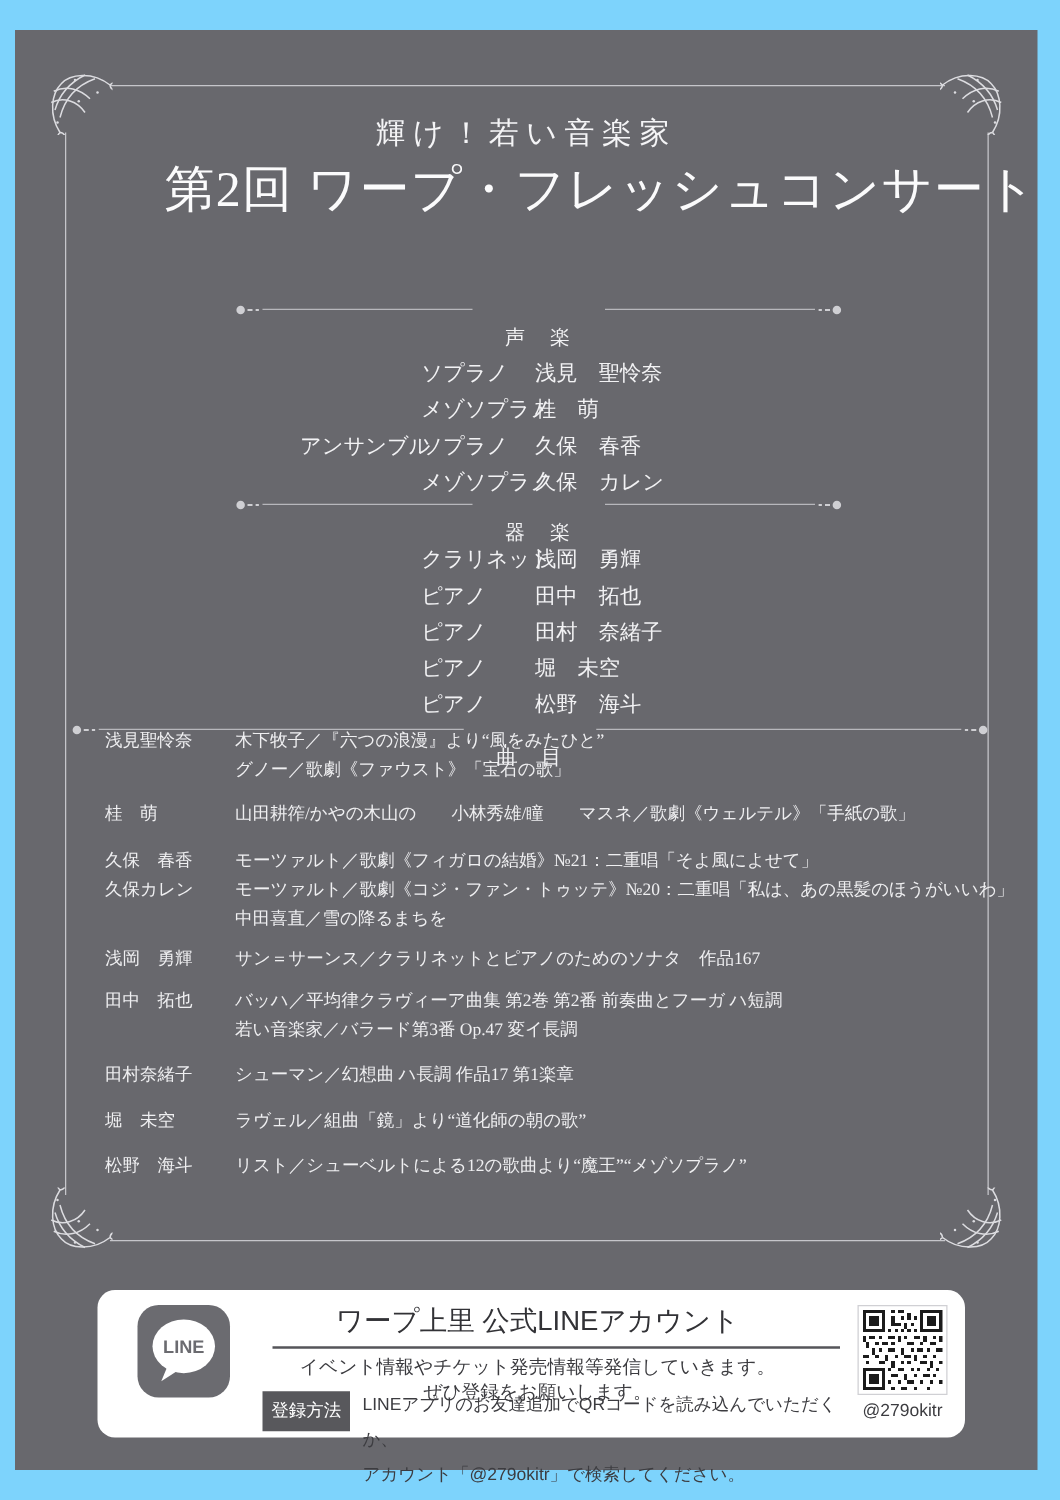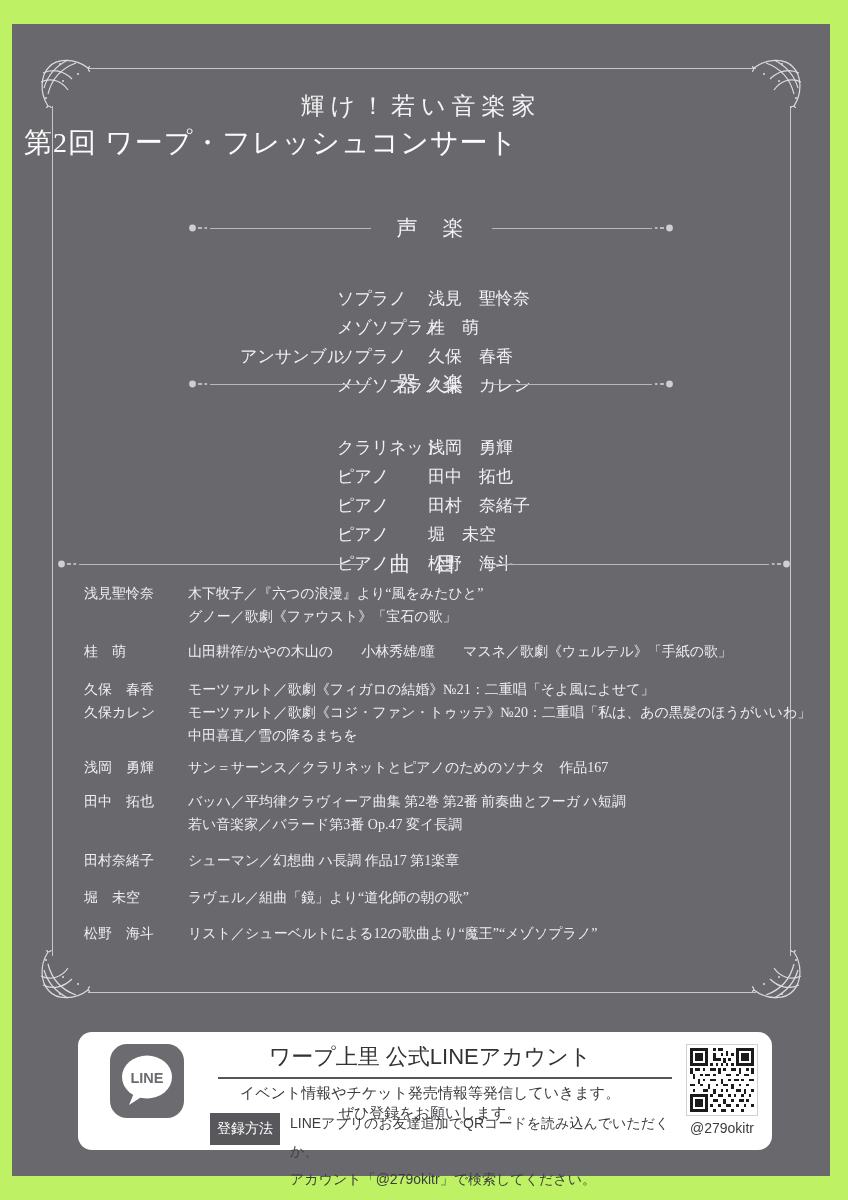--- a/index.html
+++ b/index.html
@@ -1,39 +1,39 @@
 <!DOCTYPE html>
 <html><head>
 <meta charset="utf-8">
 <style>
   html,body { margin:0; padding:0; background:#fff; }
-  .page { position:relative; width:848px; height:1200px; background:#bef264;
+  .page { position:relative; width:848px; height:1200px; background:#7dd3fc;
           font-family:"Liberation Serif","DejaVu Serif",serif; overflow:hidden; }
   .poster { position:absolute; left:12px; top:24px; width:818px; height:1152px; background:#68686d; }
 
   
   .frameline { position:absolute; background:#c6c6cb; }
   .fl-top    { left:76px;  top:44px;  width:668px; height:1px; }
   .fl-bottom { left:76px;  top:968px; width:668px; height:1px; }
   .fl-left   { left:40px;  top:82px;  width:1px;  height:850px; }
   .fl-right  { left:778px; top:82px;  width:1px;  height:850px; }
   .corner { position:absolute; width:54px; height:54px; }
   .corner-tl { left:24px;  top:30px; }
   .corner-tr { left:740px; top:30px;  transform:scaleX(-1); }
   .corner-bl { left:24px;  top:926px; transform:scaleY(-1); }
   .corner-br { left:740px; top:926px; transform:scale(-1,-1); }
 
   .subtitle { position:absolute; top:66px; left:0; width:100%; text-align:center;
               font-size:24px; letter-spacing:6px; color:#f4f4f6; }
-  .title    { position:absolute; top:100px; left:12px; width:100%; text-align:left;
-              font-size:28px; letter-spacing:1px; color:#fbfbfc; }
+  .title    { position:absolute; top:100px; left:0; width:100%; text-align:right;
+              font-size:40px; letter-spacing:1px; color:#fbfbfc; }
 
   .sec-head { position:absolute; display:flex; align-items:center; color:#f2f2f4; }
   .sec-head .ln  { flex:1; height:1px; background:#b7b7bc; }
-  .sec-head .lbl { font-size:21px; padding:0 26px; letter-spacing:2px; white-space:pre; }
+  .sec-head .lbl { font-size:16px; padding:0 26px; letter-spacing:2px; white-space:pre;margin-top:46px; }
   .sec-head svg { flex:none; }
 
   .roster-row { position:absolute; left:0; width:100%; height:29px; line-height:29px;
                 font-size:17px; color:#f2f2f4;margin-top:36px; }
   .roster-row span { position:absolute; white-space:pre; }
   .col-group { left:228px; }
   .col-part  { left:325px; }
   .col-name  { left:416px; }
 
   .prog-line { position:absolute; left:0; width:100%; height:22px; line-height:22px;

